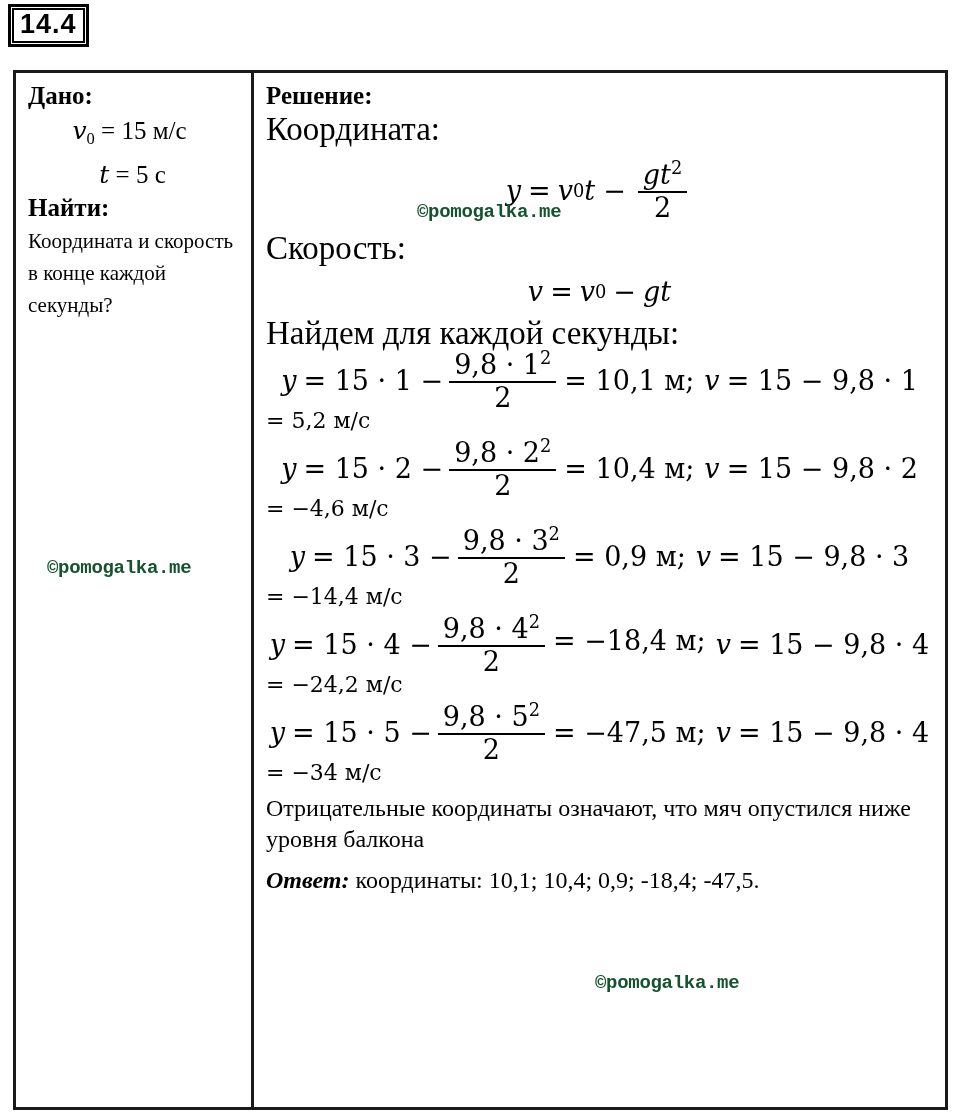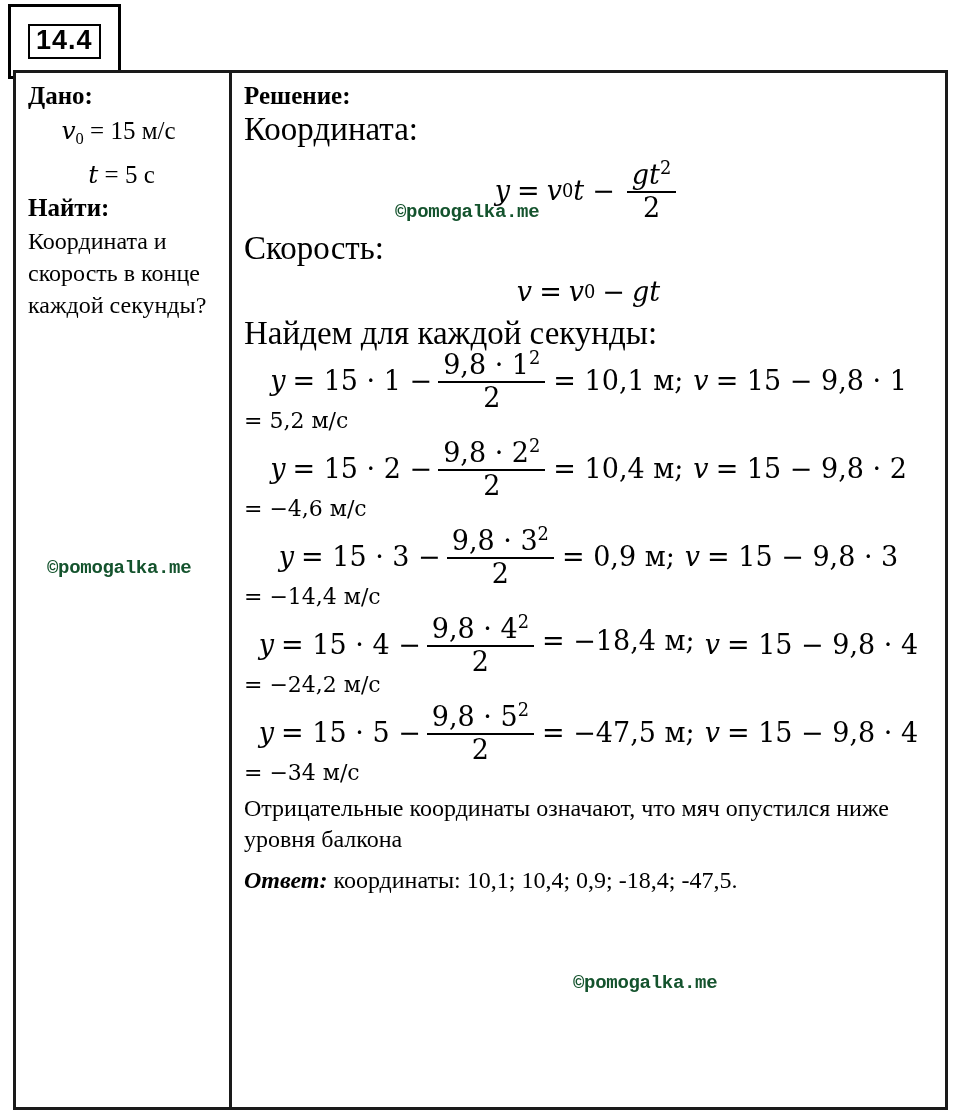--- a/index.html
+++ b/index.html
@@ -15,21 +15,21 @@
     position: relative;
     overflow: hidden;
   }
 
   
   #exercise-number-box {
     position: absolute;
     left: 8px;
     top: 4px;
     border: 3px solid #000;
-    padding: 17px;
+    padding: 1px;
     background: #fff;
   }
   #exercise-number-inner {
     border: 2px solid #000;
     padding: 0px 6px 2px 6px;
     font-family: "Liberation Sans", "DejaVu Sans", sans-serif;
     font-weight: bold;
     font-size: 27px;
     line-height: 29px;
     letter-spacing: 1px;
@@ -41,21 +41,21 @@
     left: 13px;
     top: 70px;
     width: 935px;
     height: 1040px;
     border: 3px solid #1a1a1a;
     box-sizing: border-box;
     display: flex;
     background: #fff;
   }
   #given-cell {
-    width: 216px;
+    width: 238px;
     box-sizing: border-box;
     border-right: 3px solid #1a1a1a;
     padding: 8px 10px 0 12px;
     position: relative;
   }
   #solution-cell {
     flex: 1;
     box-sizing: border-box;
     padding: 8px 12px 0 12px;
     position: relative;
@@ -76,21 +76,21 @@
   .given-line {
     font-size: 25px;
     line-height: 36px;
     text-align: center;
     margin: 0;
   }
   .given-line.indent-a { padding-right: 10px; }
   .given-line.indent-b { padding-right: 4px; }
 
   .find-body {
-    font-size: 24px;
+    font-size: 21px;
     line-height: 32px;
     margin: 2px 0 0 0;
   }
 
   
   i.v, i.var {
     font-family: "DejaVu Serif", "Liberation Serif", serif;
     font-style: italic;
   }
   .sub {

